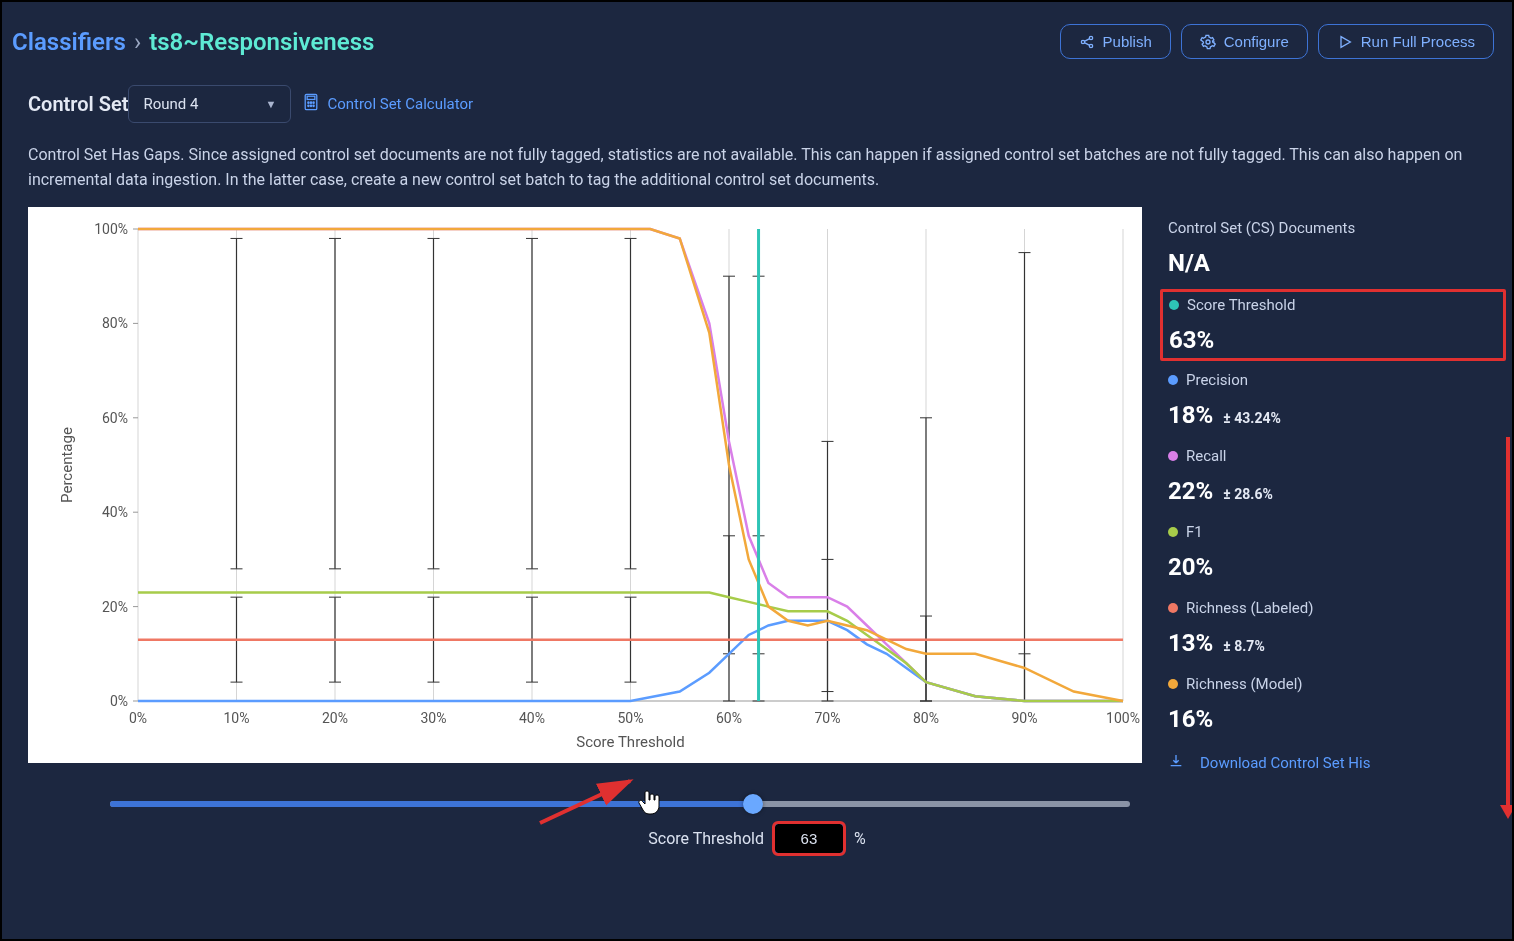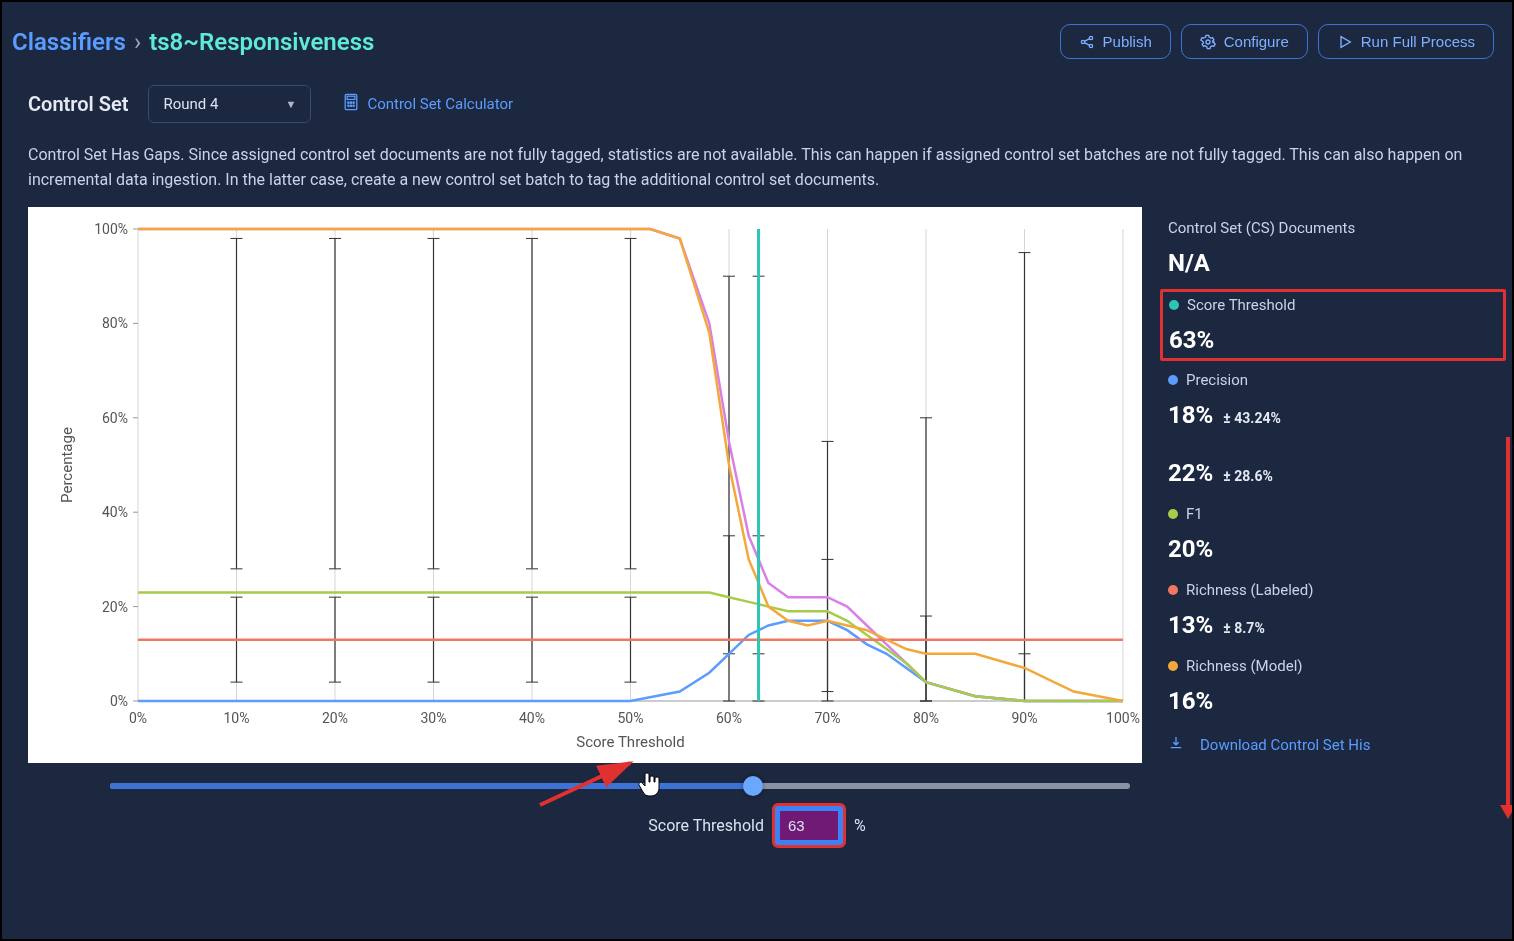--- a/index.html
+++ b/index.html
@@ -33,21 +33,20 @@
     border-radius:10px;
     display:inline-flex;
     align-items:center;
     gap:8px;
     cursor:pointer;
   }
   .btn-outline .ico { width:16px; height:16px; display:inline-block; }
   .controls-row {
     display:flex;
     align-items:center;
-    gap:20px;
     padding: 8px 26px 10px 26px;
   }
   .controls-row .label { font-size:20px; font-weight:600; color:#e4e9f4; }
   .select {
     border:1px solid #3a4a6e;
     background:#1c2740;
     color:#dbe2f0;
     font-size:15px;
     padding:9px 14px;
     border-radius:6px;
@@ -98,21 +97,21 @@
   }
   .slider-fill { height:6px; border-radius:3px; background:#3d73d6; position:absolute; left:0; top:0; }
   .slider-thumb {
     width:20px; height:20px; border-radius:50%; background:#6aa8ff; position:absolute; top:-7px; transform:translateX(-50%);
     box-shadow:0 0 4px rgba(0,0,0,0.4);
   }
   .threshold-row {
     display:flex; align-items:center; justify-content:center; gap:10px; padding-top:16px; font-size:16px; color:#dbe2f0;
   }
   .num-input {
-    width:70px; padding:6px 8px; background:#701a75; border:6px solid #3b82f6; color:#dbe2f0; font-size:15px; border-radius:4px;
+    width:70px; padding:6px 8px; background:#000000; border:1px solid #3b82f6; color:#dbe2f0; font-size:15px; border-radius:4px;text-align:center;
   }
   .red-box { outline:3px solid #e03030; outline-offset:-1px; }
   .cursor-pointer {
     position:absolute;
   }
   .red-arrow-svg { position:absolute; }
 </style>
 </head>
 <body>
 
@@ -312,20 +311,24 @@
         <div class="stat-label">
             <span class="dot" id="dot-pr" style="background: rgb(91, 156, 255);"></span>
             <span>Precision</span>
           </div>
         <div class="stat-value">
             <span>18%</span>
             <span class="stat-pm">± 43.24%</span>
           </div>
       </div>
       <div class="stat-block">
+        <div class="stat-label">
+            <span class="dot" id="dot-re" style="background: rgb(217, 127, 232);"></span>
+            <span>Recall</span>
+          </div>
         <div class="stat-value">
             <span>22%</span>
             <span class="stat-pm">± 28.6%</span>
           </div>
       </div>
       <div class="stat-block">
         <div class="stat-label">
             <span class="dot" id="dot-f1" style="background: rgb(167, 204, 74);"></span>
             <span>F1</span>
           </div>

